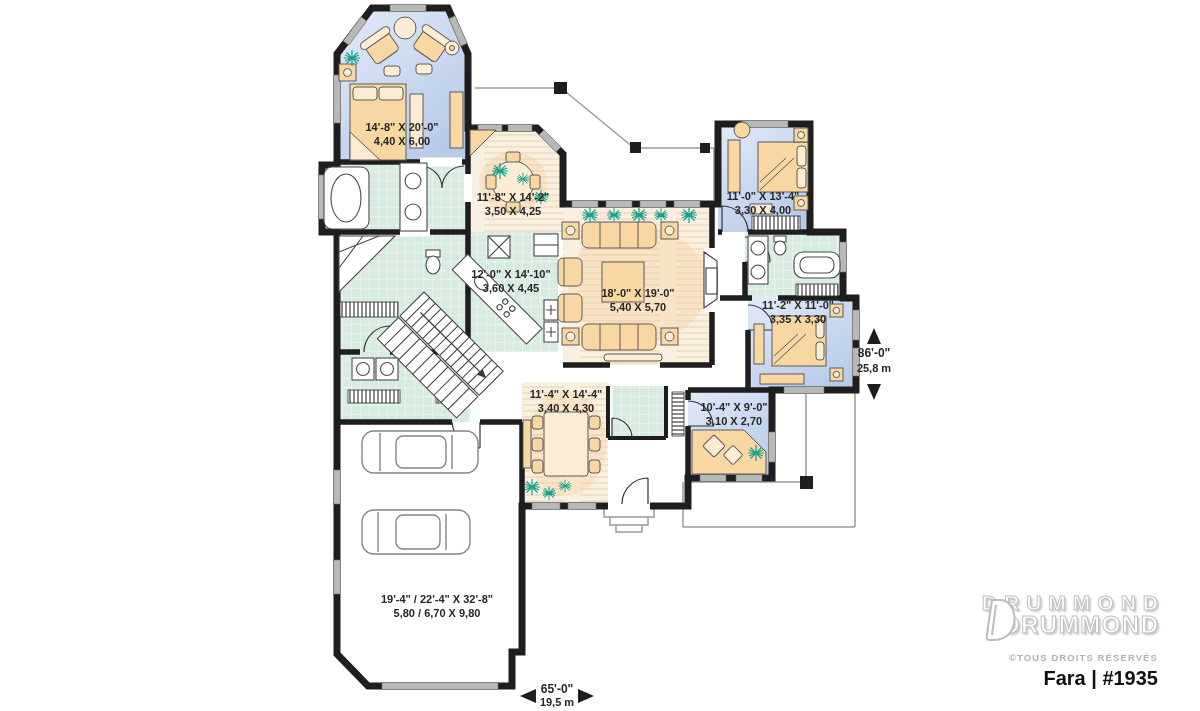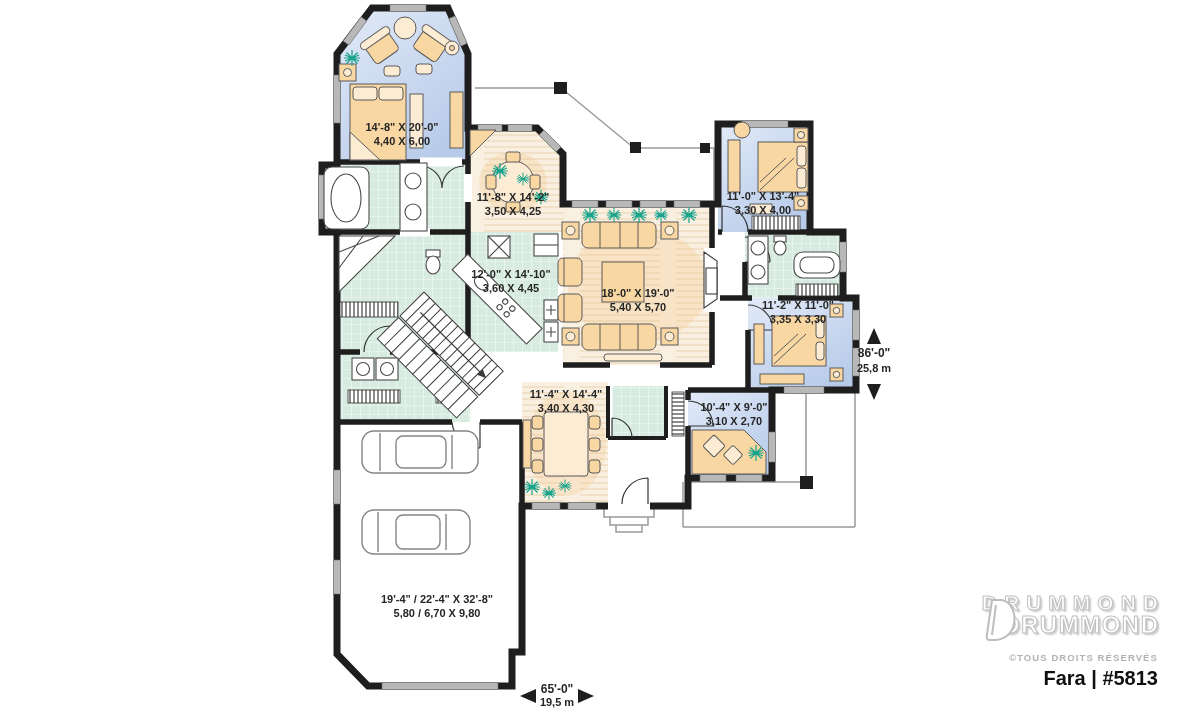--- a/index.html
+++ b/index.html
@@ -377,15 +377,15 @@
     <div>
       <div class="bn bn1">DRUMMOND</div>
       <div class="bn bn2">DRUMMOND</div>
     </div>
     <svg width="36" height="54" viewBox="0 0 36 54">
       <path d="M5,42 L10,8 L20,8 C30,10 34,22 32,32 C30,42 22,48 12,48 L7,48 Q4,48 5,42 Z" fill="#fff" stroke="#bdbdbd" stroke-width="2"></path>
       <path d="M14,13 L10,43" stroke="#bdbdbd" stroke-width="2" fill="none"></path>
     </svg>
   </div>
   <div class="rights">©TOUS DROITS RÉSERVÉS</div>
-  <div class="model">Fara | #5813</div>
+  <div class="model">Fara | #1935</div>
 </div>
 </div>
 
 </body></html>

